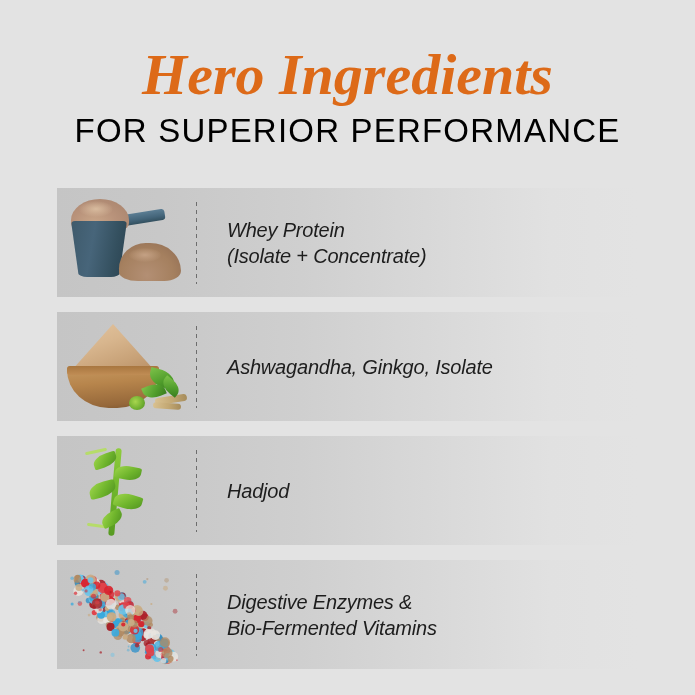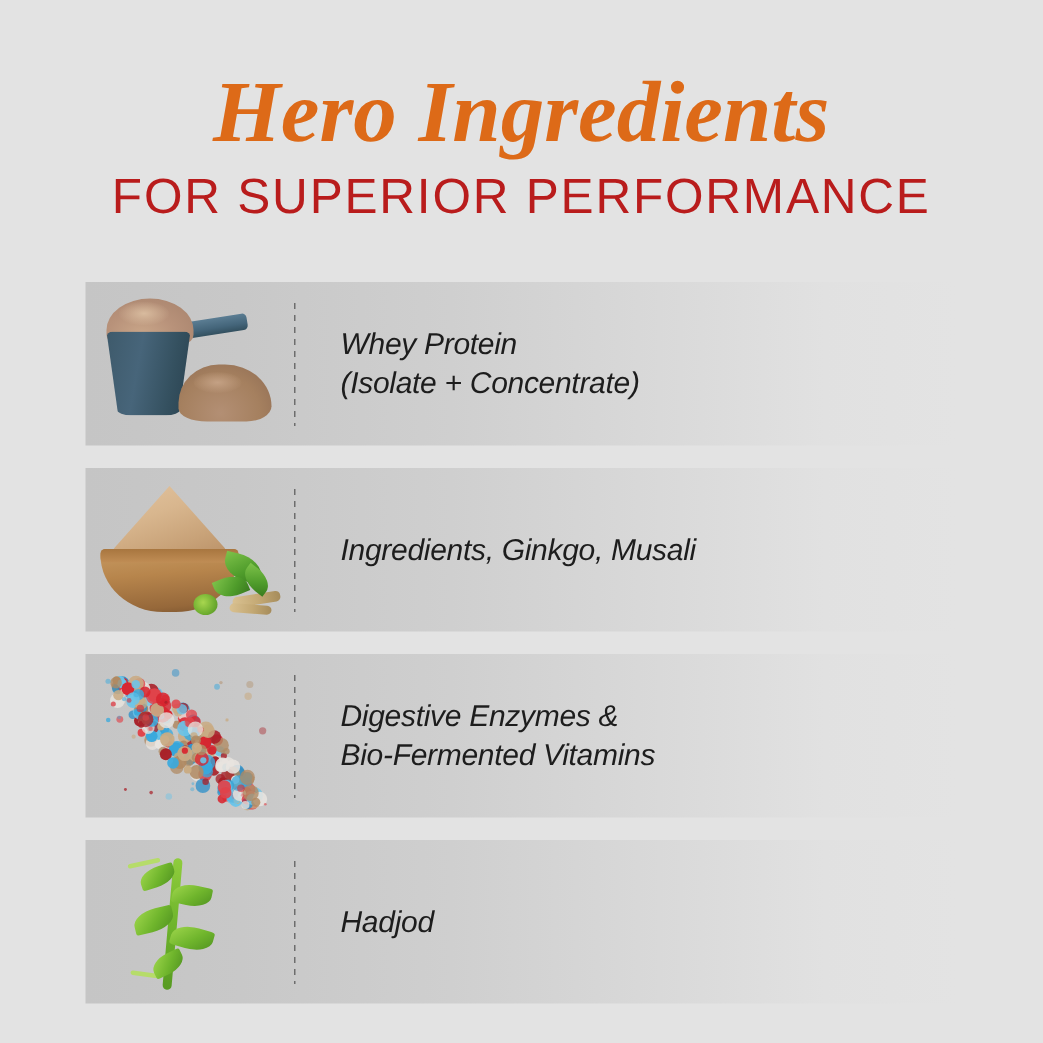--- a/index.html
+++ b/index.html
@@ -37,21 +37,21 @@
     color: #dd6a18;
     letter-spacing: 0px;
     margin: 0;
     white-space: nowrap;
   }
   .subtitle {
     font-family: "Liberation Sans", sans-serif;
     font-weight: 400;
     font-size: 33px;
     line-height: 38px;
-    color: #b91c1c;
+    color: #000000;
     letter-spacing: 1.2px;
     margin: 6px 0 0 0;
     white-space: nowrap;
   }
 
   
   .cards {
     position: absolute;
     top: 188px;
     left: 57px;
@@ -273,21 +273,38 @@
           <div class="bowl-body"></div>
           <div class="root root-a"></div>
           <div class="root root-b"></div>
           <div class="leaf leaf-a"></div>
           <div class="leaf leaf-b"></div>
           <div class="leaf leaf-c"></div>
           <div class="sprig"></div>
         </div>
       </div>
       <div class="divider"></div>
-      <div class="card-label">Ingredients, Ginkgo, Musali</div>
+      <div class="card-label">Ashwagandha, Ginkgo, Isolate</div>
+    </div>
+
+    <div class="card">
+      <div class="card-media">
+        <div class="art">
+          <div class="vine-stem"></div>
+          <div class="tendril tendril-1"></div>
+          <div class="tendril tendril-2"></div>
+          <div class="vleaf vleaf-1"></div>
+          <div class="vleaf vleaf-2"></div>
+          <div class="vleaf vleaf-3"></div>
+          <div class="vleaf vleaf-4"></div>
+          <div class="vleaf vleaf-5"></div>
+        </div>
+      </div>
+      <div class="divider"></div>
+      <div class="card-label">Hadjod</div>
     </div>
 
     <div class="card">
       <div class="card-media">
         <svg class="mol" viewBox="0 0 139 109">
           <g id="mol-spheres">
               <circle cx="82.24" cy="54.91" r="3.81" fill="#c9ab84" opacity="0.84"></circle>
               <circle cx="40.95" cy="40.82" r="2.65" fill="#e0434a" opacity="0.85"></circle>
               <circle cx="100.17" cy="97.75" r="4.17" fill="#6cc4e8" opacity="0.97"></circle>
               <circle cx="44.21" cy="42.17" r="2.32" fill="#c9ab84" opacity="0.91"></circle>
@@ -548,31 +565,14 @@
               <circle cx="43.35" cy="49.85" r="1.50" fill="#e0434a" opacity="0.55"></circle>
               <circle cx="15.15" cy="43.95" r="1.52" fill="#3aa9dd" opacity="0.76"></circle>
             </g>
         </svg>
       </div>
       <div class="divider"></div>
       <div class="card-label">Digestive Enzymes &amp;
 Bio-Fermented Vitamins</div>
     </div>
 
-    <div class="card">
-      <div class="card-media">
-        <div class="art">
-          <div class="vine-stem"></div>
-          <div class="tendril tendril-1"></div>
-          <div class="tendril tendril-2"></div>
-          <div class="vleaf vleaf-1"></div>
-          <div class="vleaf vleaf-2"></div>
-          <div class="vleaf vleaf-3"></div>
-          <div class="vleaf vleaf-4"></div>
-          <div class="vleaf vleaf-5"></div>
-        </div>
-      </div>
-      <div class="divider"></div>
-      <div class="card-label">Hadjod</div>
-    </div>
-
   </div>
 </div>
 
 </body></html>

